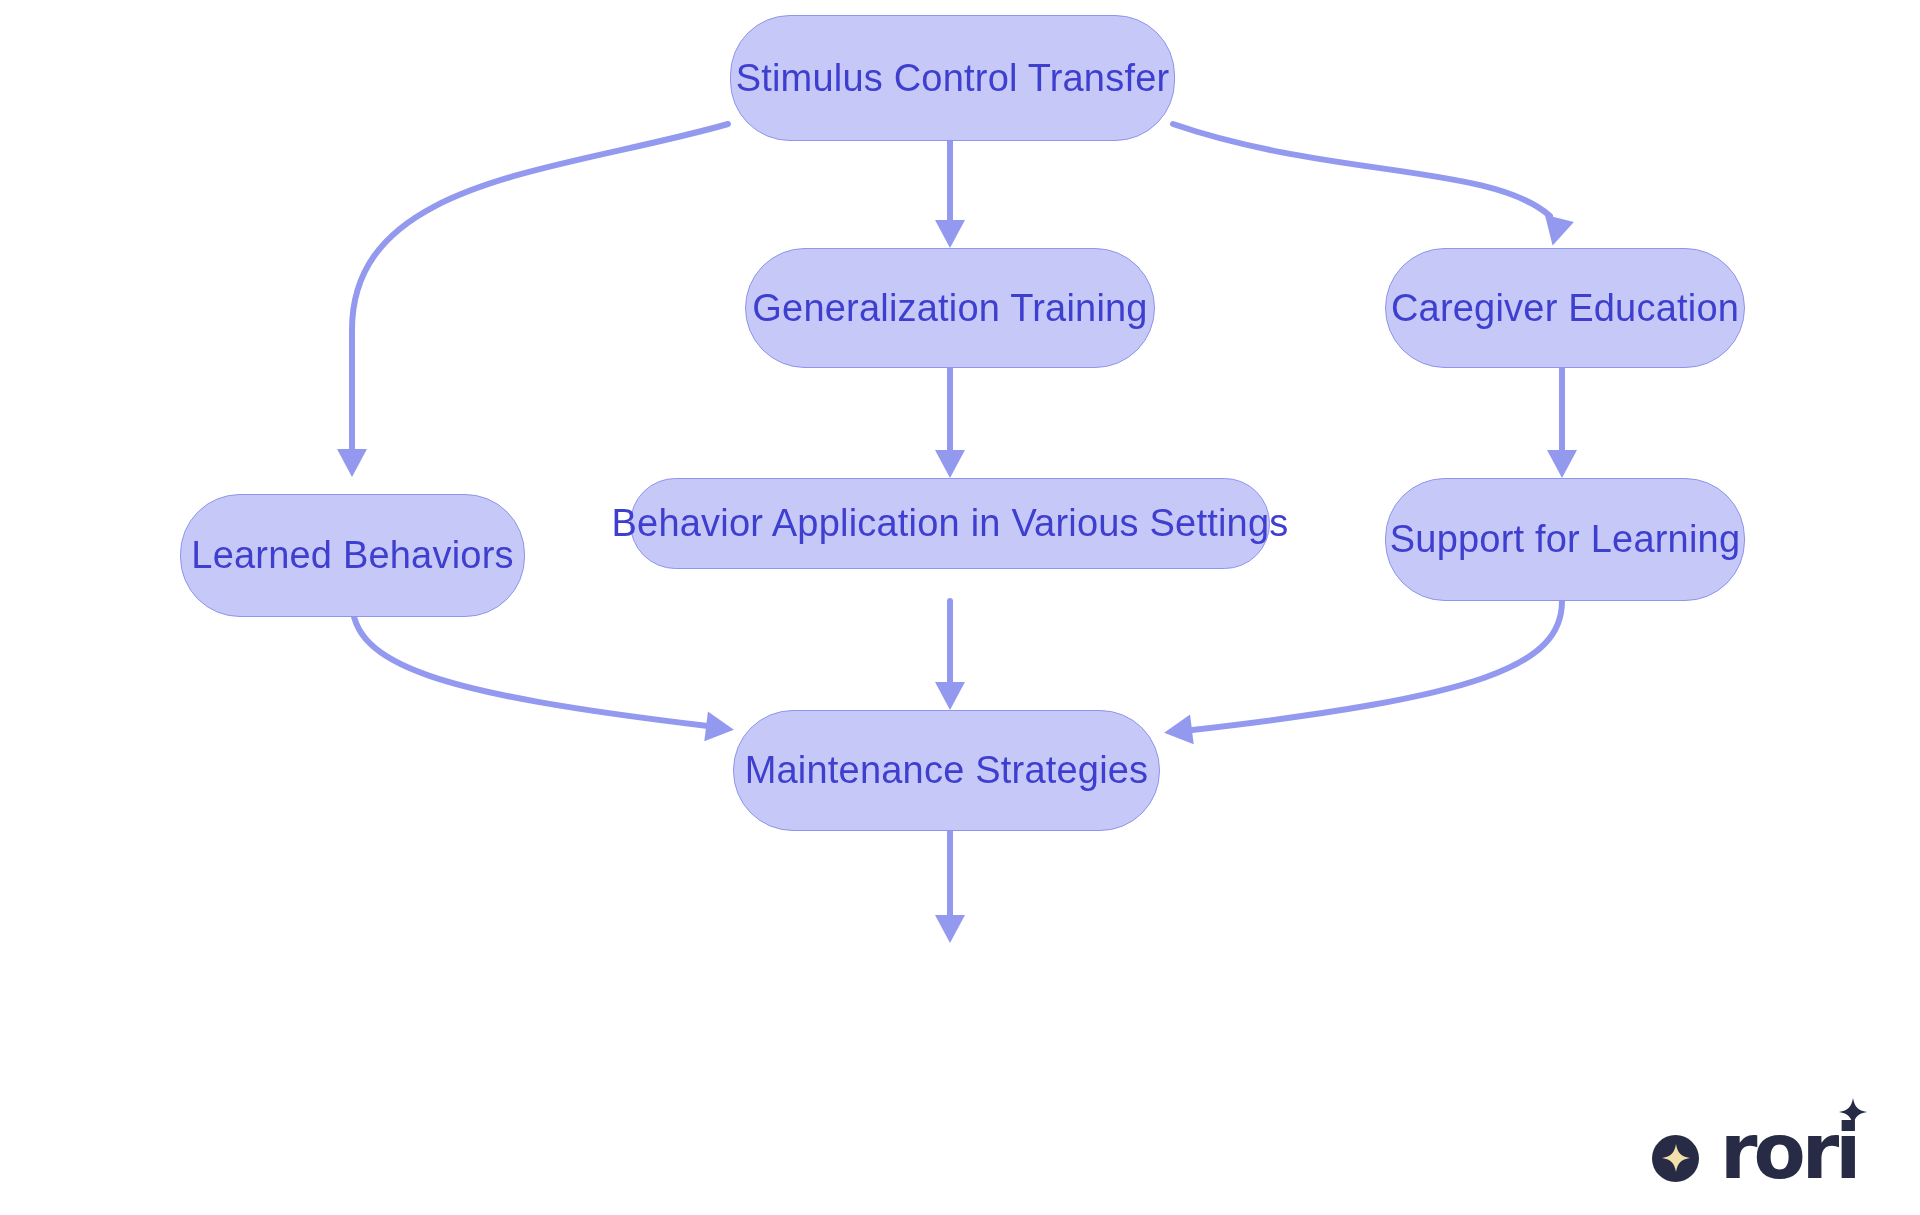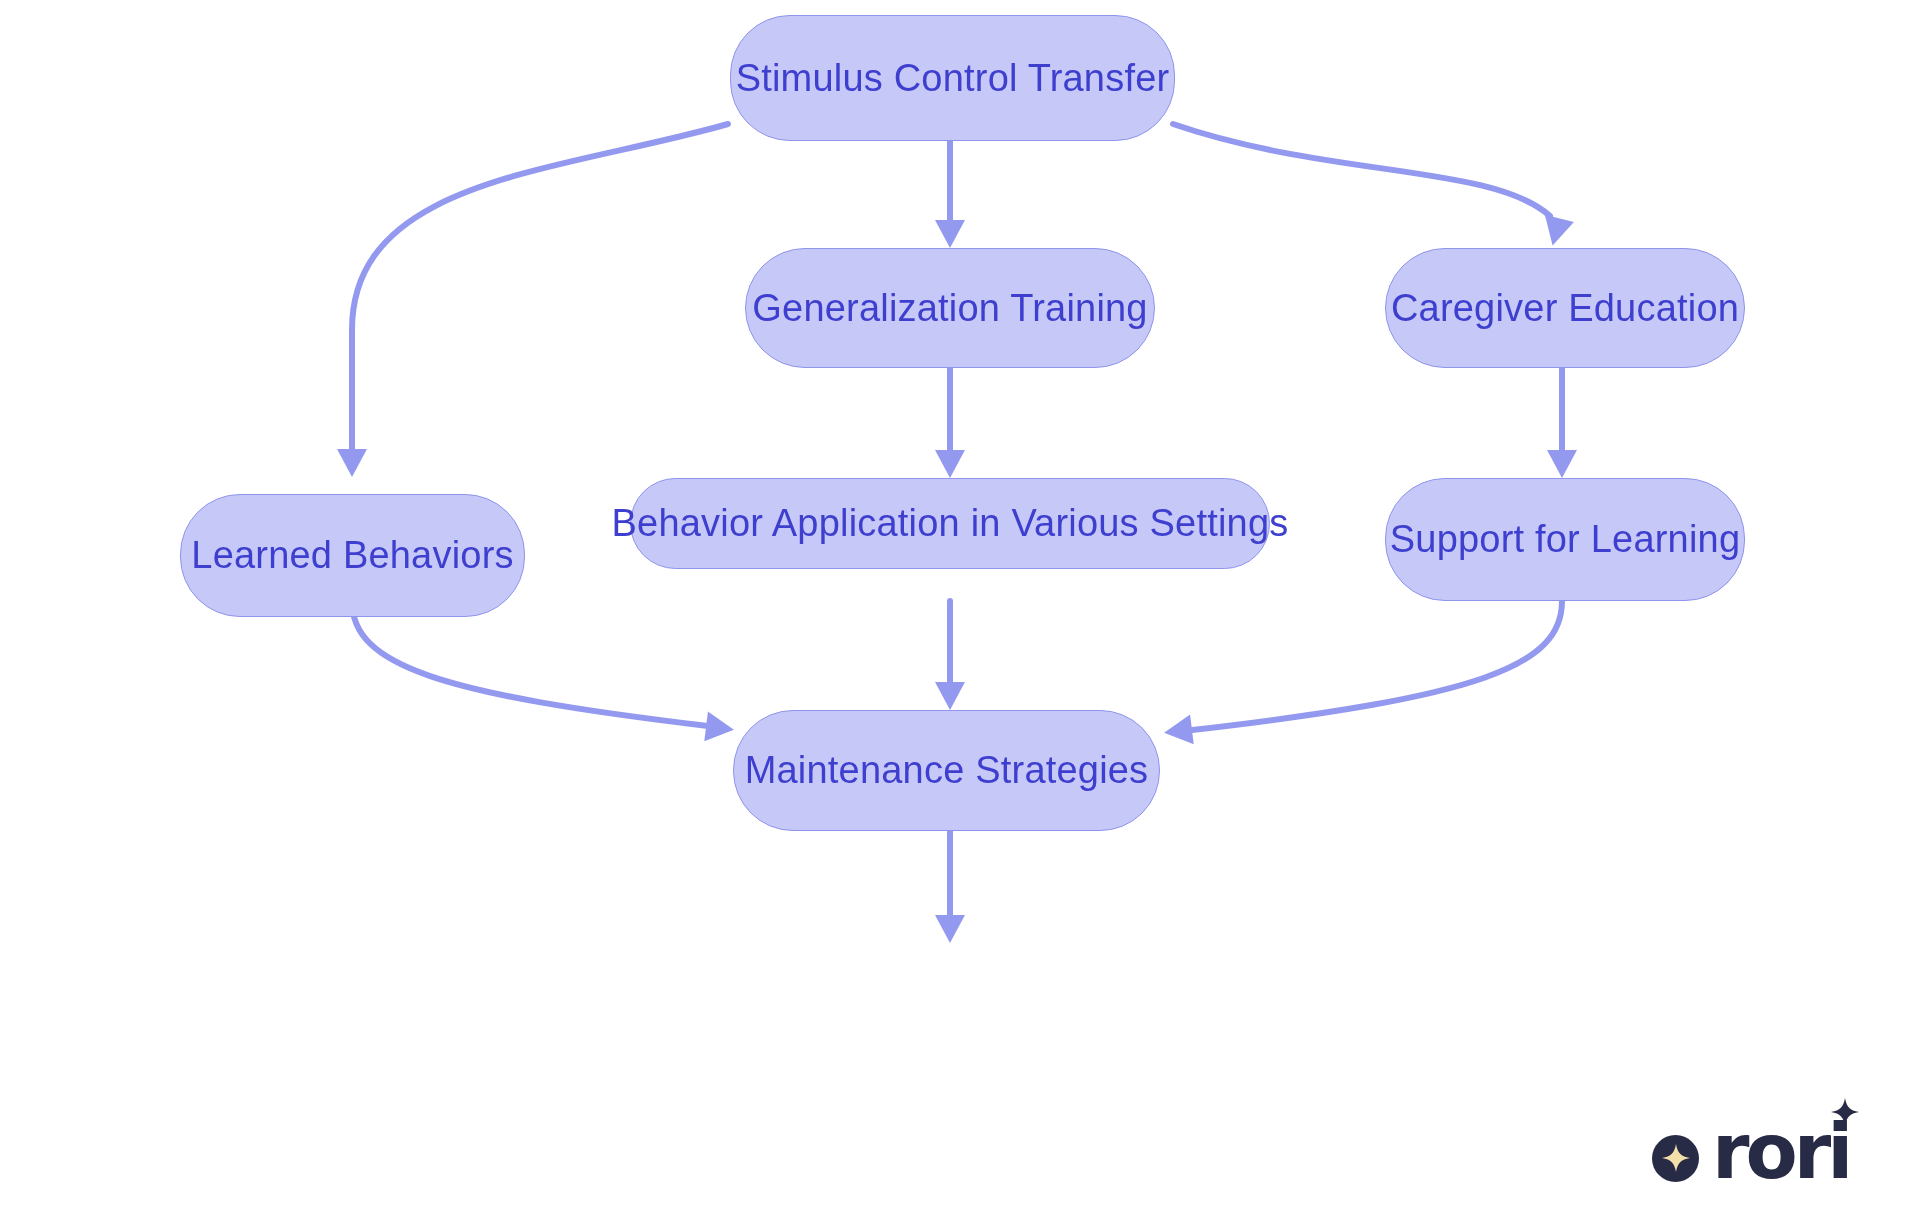--- a/index.html
+++ b/index.html
@@ -66,21 +66,21 @@
   .node-maintenance  {left:733px;  top:710px; width:427px; height:121px;}
   .node-consistency  {left:745px;  top:943px; width:410px; height:120px;}
 
   .logo{
     position:absolute;
     left:1652px;
     top:1120px;
     z-index:2;
     display:flex;
     align-items:center;
-    gap:13px;
+    gap:21px;
   }
   .logo-mark{
     width:47px;
     height:47px;
     border-radius:50%;
     background:var(--logo-navy);
     display:flex;
     align-items:center;
     justify-content:center;
     flex:0 0 auto;

